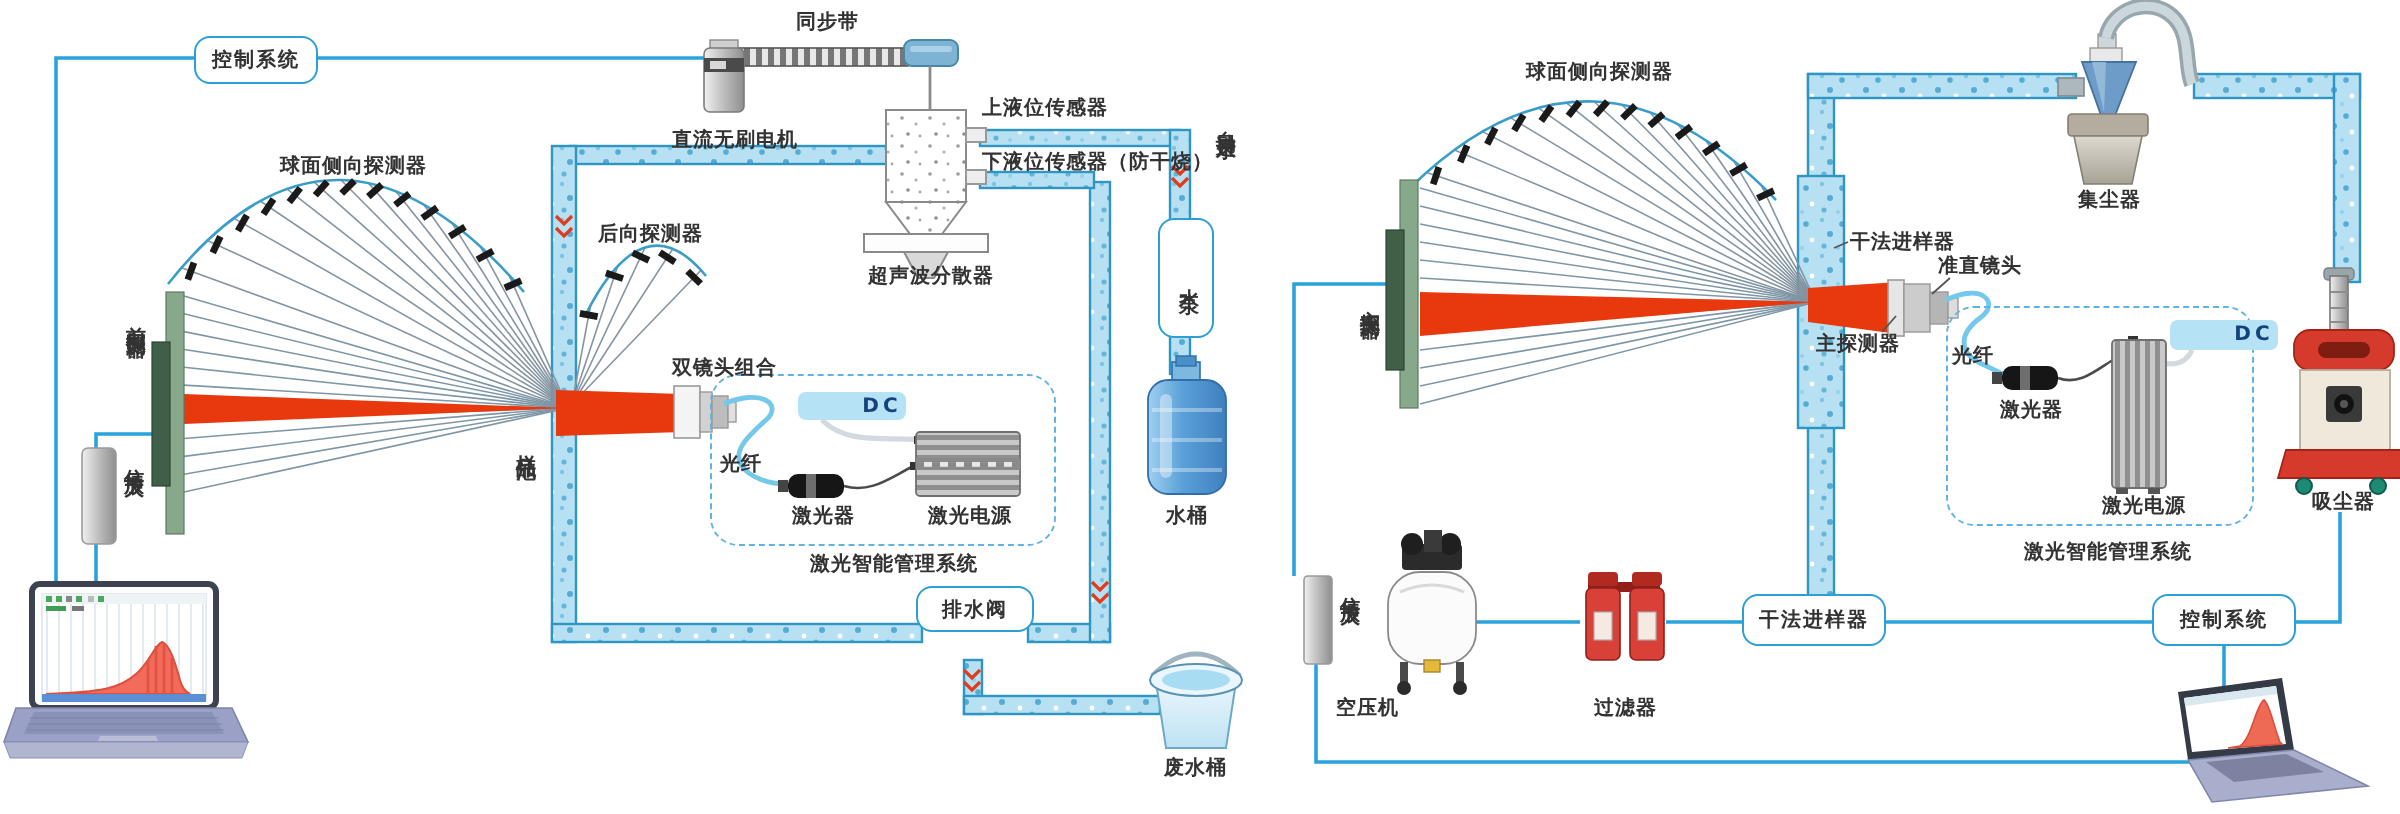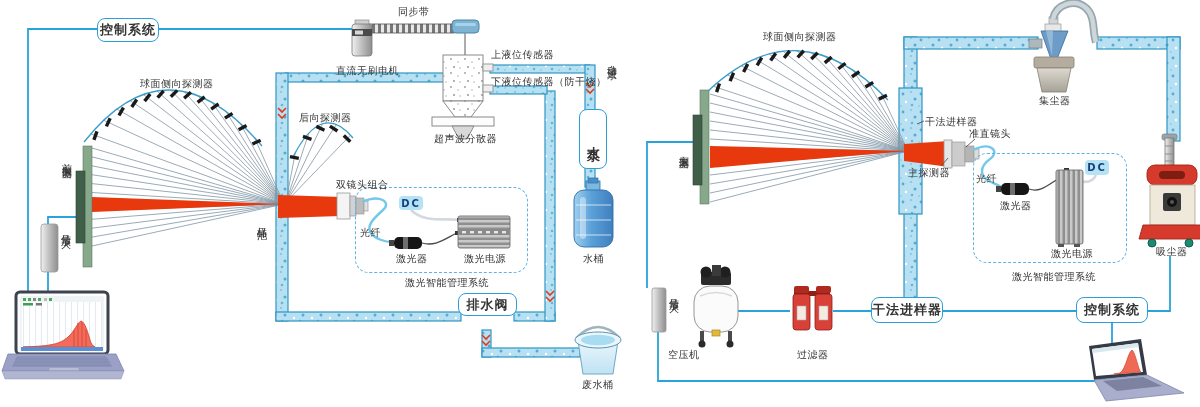--- a/index.html
+++ b/index.html
@@ -1,30 +1,30 @@
 <!DOCTYPE html>
 <html><head>
 <meta charset="utf-8">
 <style>
   html,body{margin:0;padding:0;background:#fff;}
   #stage{position:relative;width:1200px;height:407px;background:#fff;overflow:hidden;
          font-family:"DejaVu Sans","Liberation Sans",sans-serif;}
   #stage svg{position:absolute;left:0;top:0;}
   .lbl{position:absolute;font-size:10px;color:#333;letter-spacing:.5px;white-space:nowrap;
-       font-weight:400;line-height:1.15;z-index:5;}
+       font-weight:700;line-height:1.15;z-index:5;}
   .lbl.sm{font-size:10px;}
   .lbl.v{writing-mode:vertical-rl;letter-spacing:1.5px;}
   .nbox{position:absolute;background:#fff;border:1.6px solid #2e9fd4;border-radius:8px;
-        display:flex;align-items:center;justify-content:center;font-size:13px;font-weight:600;
+        display:flex;align-items:center;justify-content:center;font-size:10px;font-weight:600;
         color:#333;letter-spacing:1px;z-index:6;box-sizing:border-box;white-space:nowrap;}
   .nbox.v{writing-mode:vertical-rl;letter-spacing:3px;}
   .dbox{position:absolute;border:1.6px dashed #5fb3e4;border-radius:14px;z-index:2;box-sizing:border-box;}
   .dcb{position:absolute;background:#b5e2f5;border-radius:4px;color:#14427c;font-weight:700;
        font-size:10px;display:flex;align-items:center;justify-content:center;letter-spacing:2px;
-       z-index:6;}
+       z-index:6;padding-left:30px;}
 </style>
 </head>
 <body>
 
 <div id="stage">
 
 <svg width="1200" height="407" viewBox="0 0 1200 407">
 <defs>
   <pattern id="pipePat" width="18" height="18" patternUnits="userSpaceOnUse">
     <rect width="18" height="18" fill="#b7e1f3"></rect>

